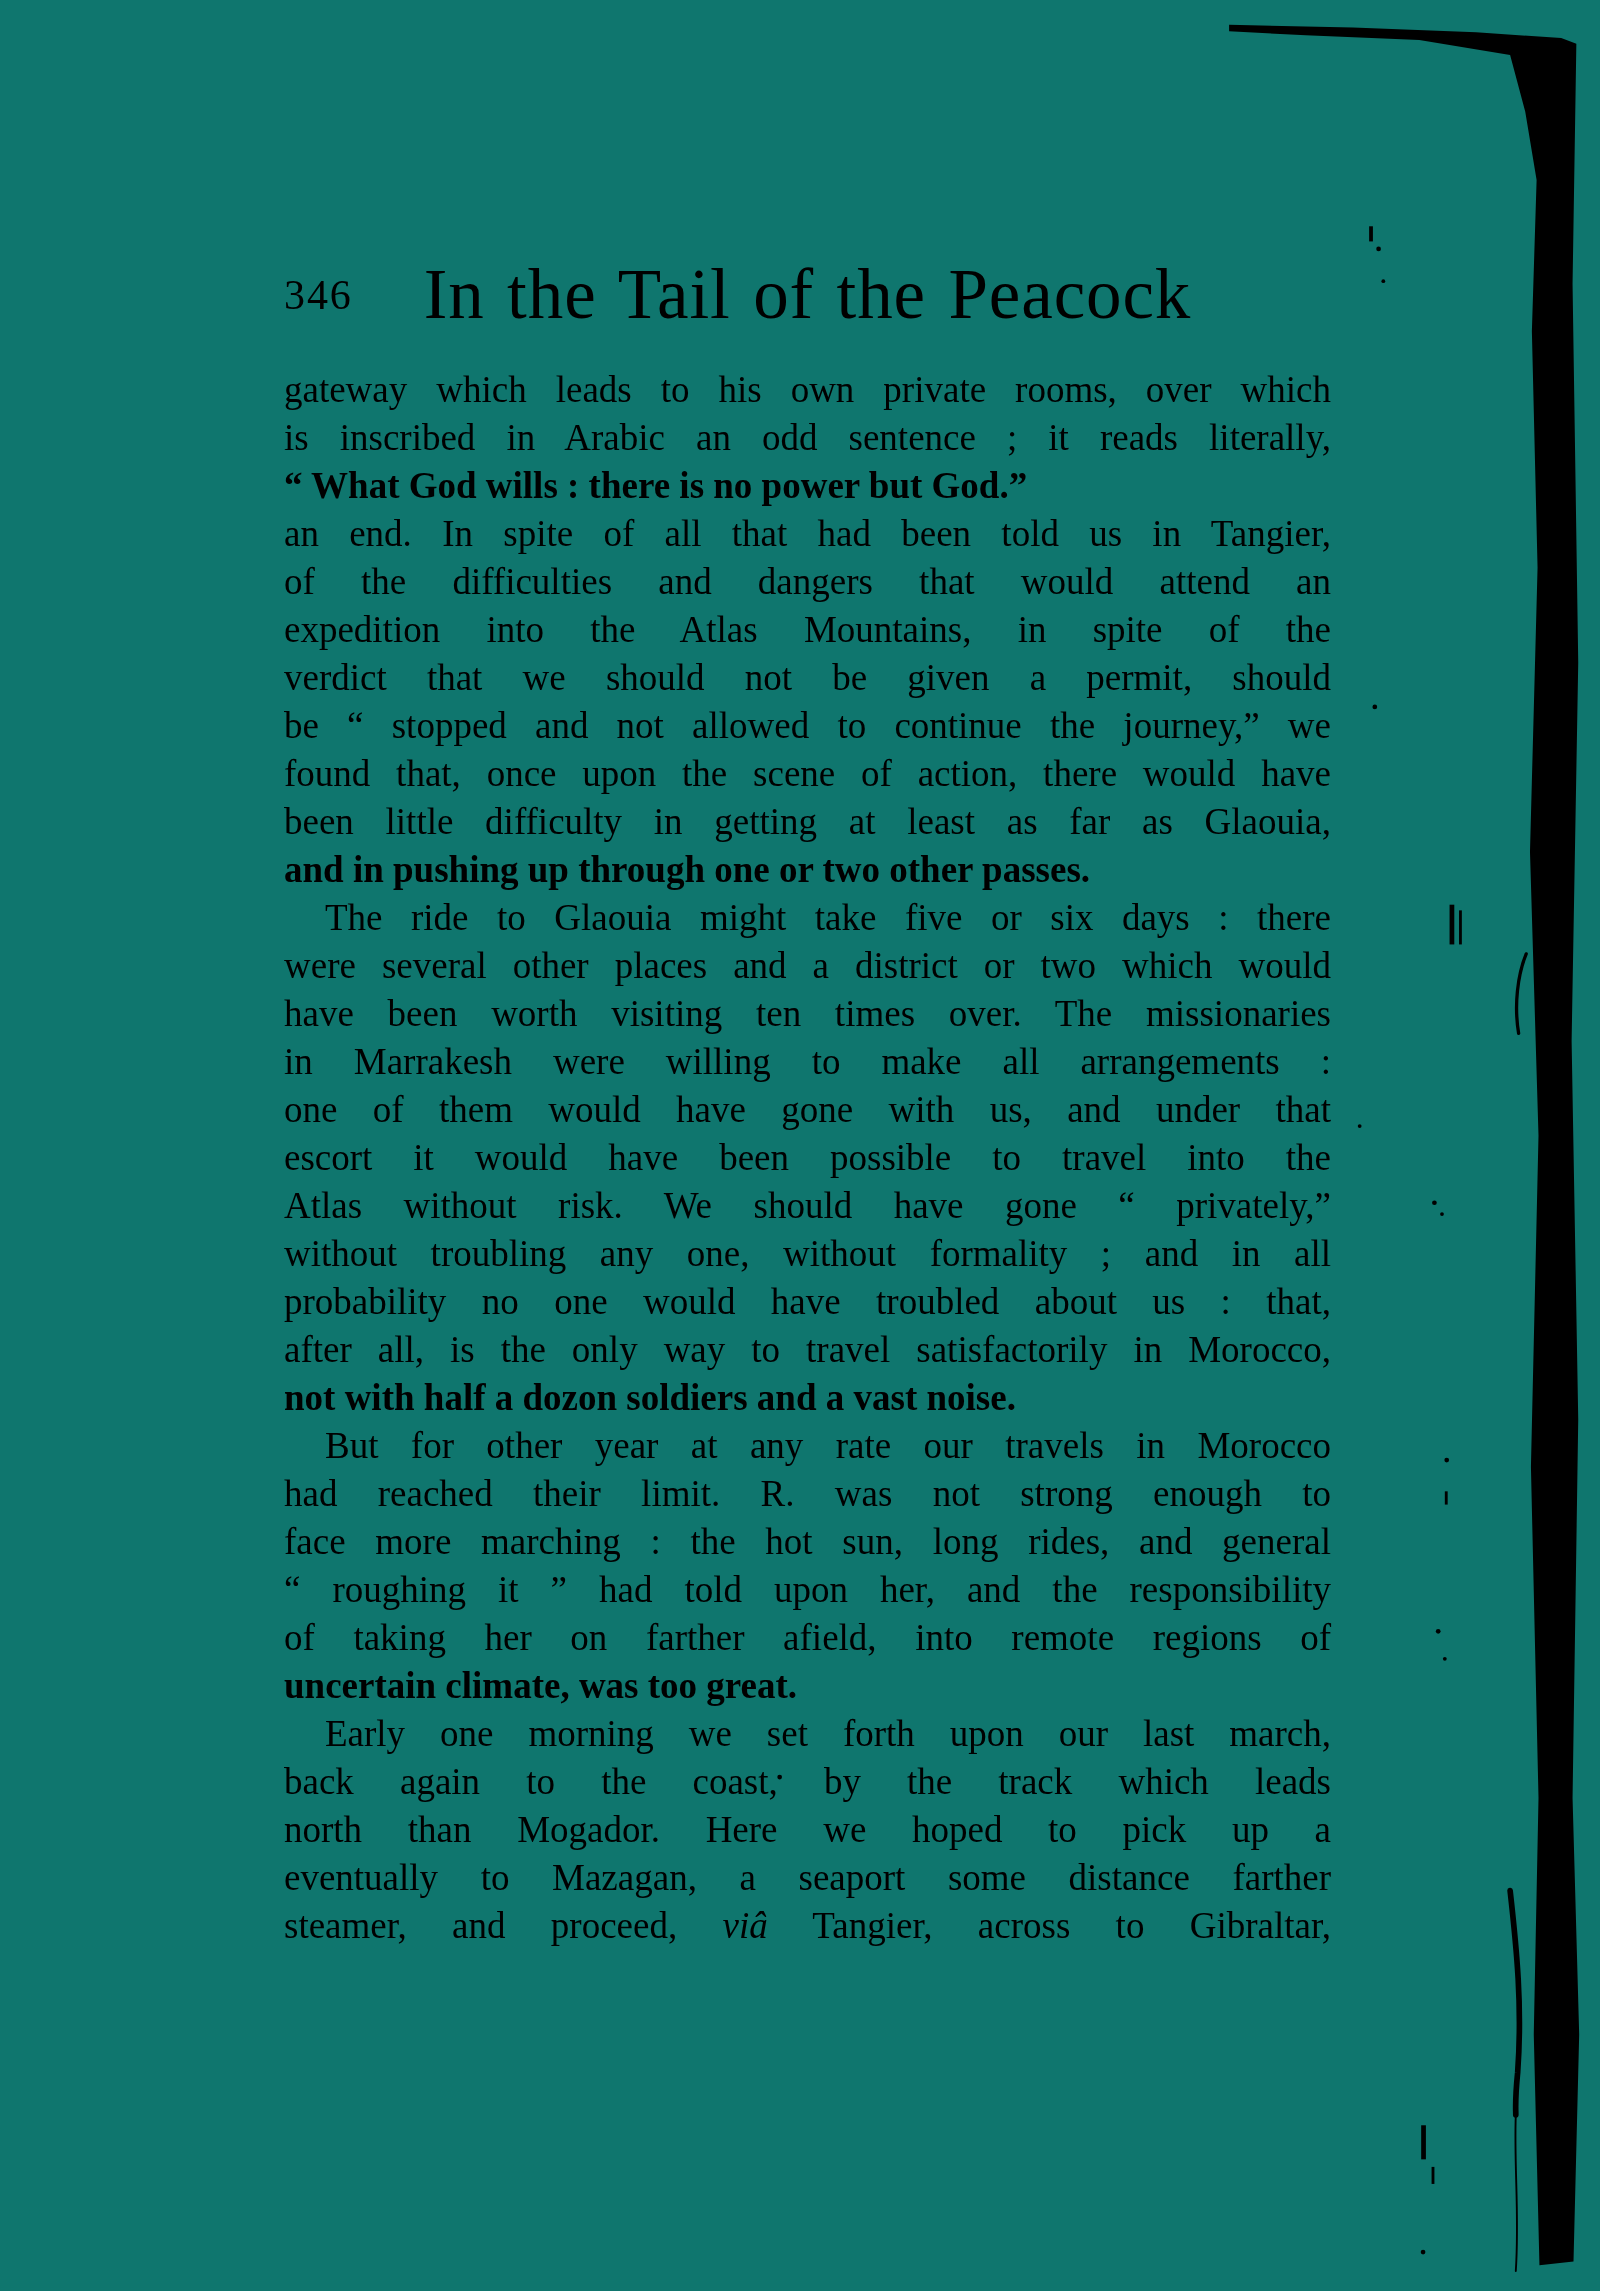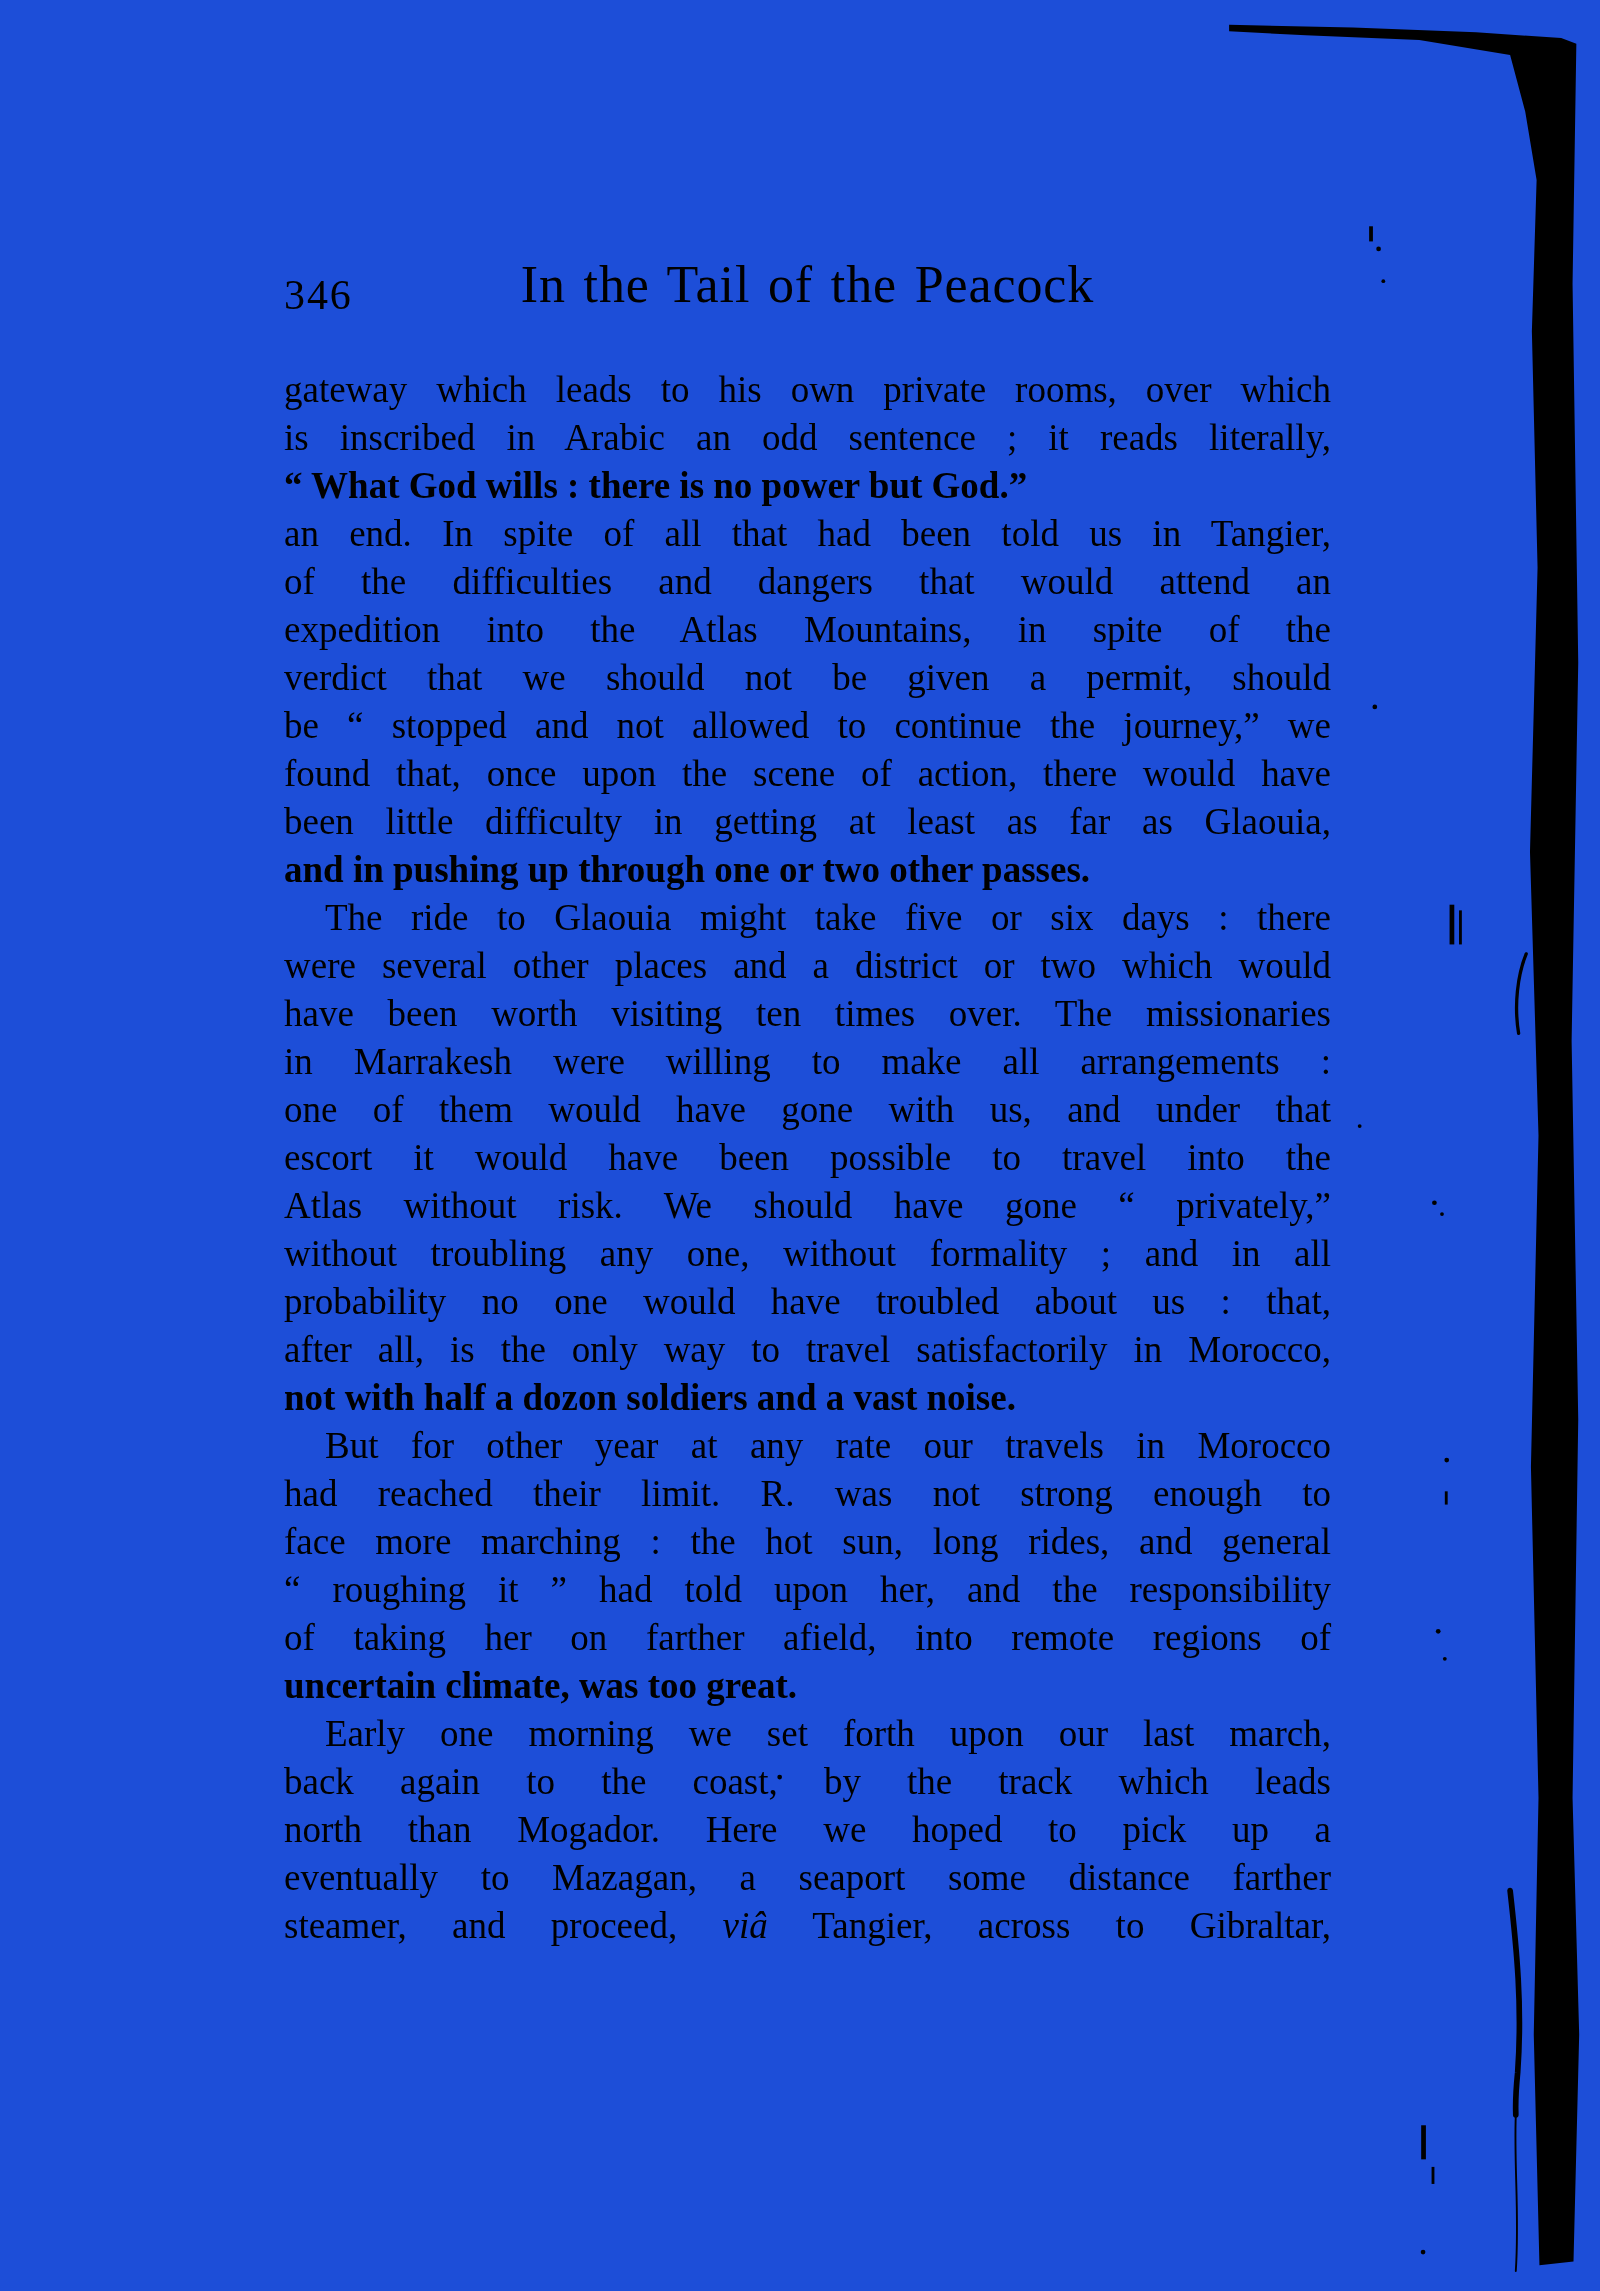--- a/index.html
+++ b/index.html
@@ -1,38 +1,38 @@
 <!DOCTYPE html>
 <html style="font-size:15px"><head>
 <meta charset="utf-8">
 <style>
   html, body { margin: 0; padding: 0; background: #ffffff; }
   .page {
     position: relative;
     width: 1600px;
     height: 2291px;
-    background: #1d4ed8;
+    background: #0f766e;
     overflow: hidden;
     font-family: "Liberation Serif", serif;
     color: #000000;
   }
   .pagenum {
     position: absolute;
     left: 284px;
     top: 274px;
     font-size: 42px;
     line-height: 1;
     letter-spacing: 1.9px;
   }
   .title {
     position: absolute;
     left: 284px;
     top: 259px;
     width: 1047px;
-    font-size: 52px;
+    font-size: 71px;
     line-height: 1;
     text-align: center;
     letter-spacing: 0.9px;
     word-spacing: 3.8px;
     white-space: nowrap;
   }
   .textblock {
     position: absolute;
     left: 284px;
     top: 366px;

